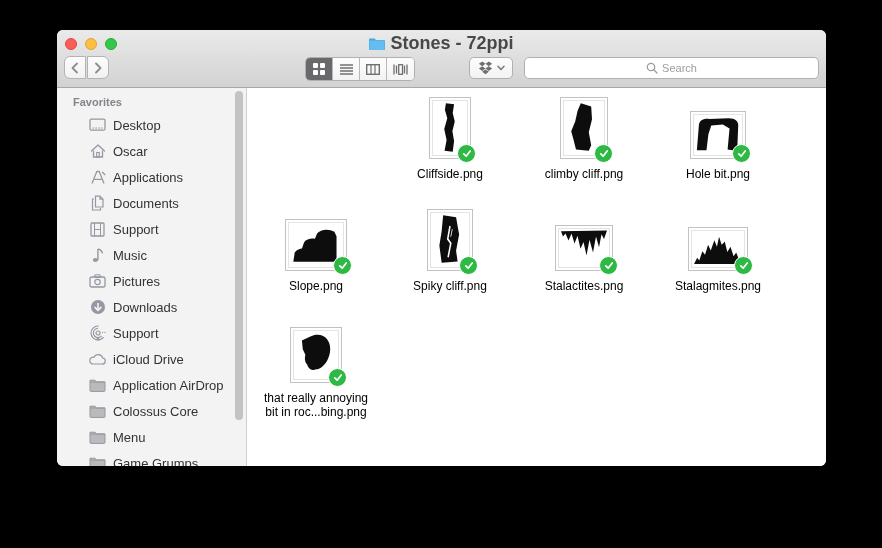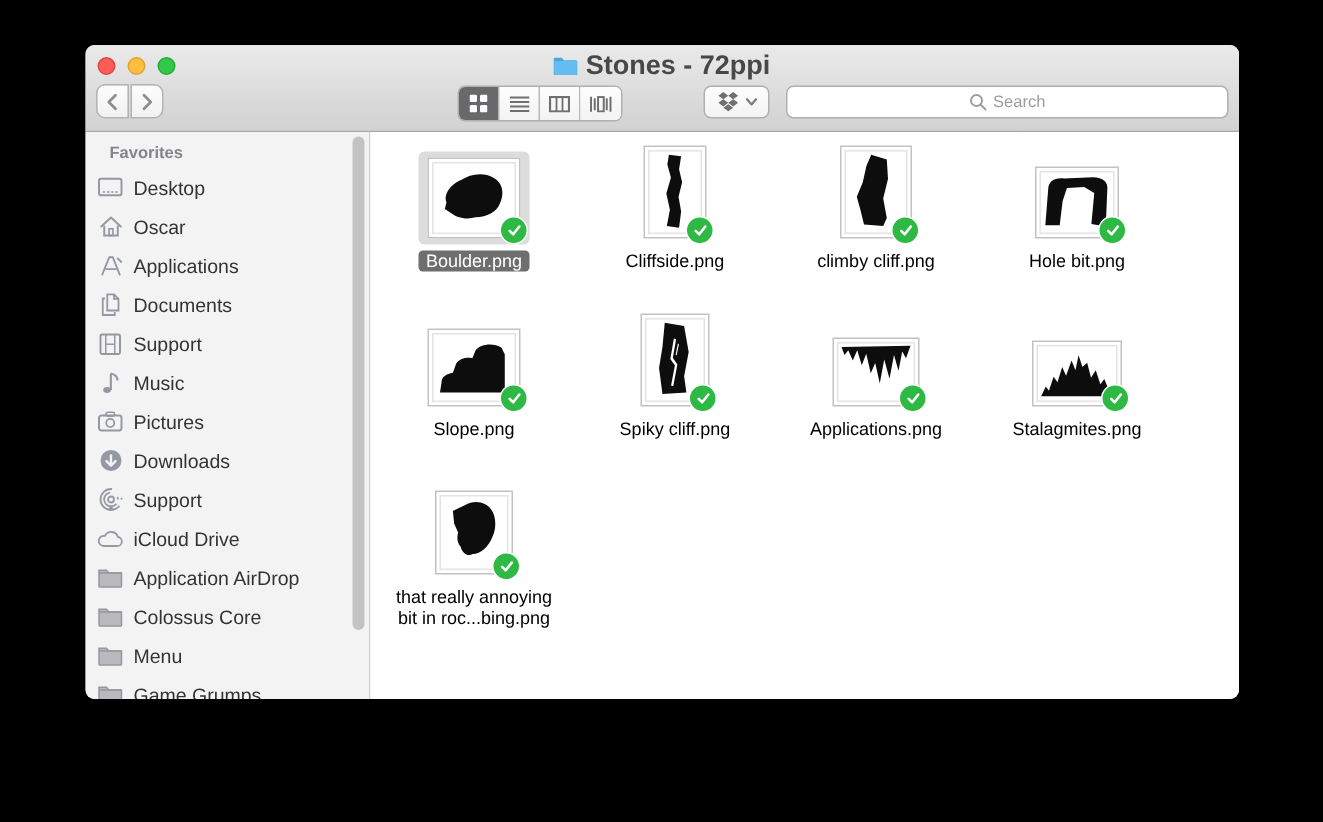--- a/index.html
+++ b/index.html
@@ -58,21 +58,21 @@
   }
   .search-ph{font-size:11px;color:#9d9d9d;}
   
   .content{position:absolute;left:0;top:58px;right:0;bottom:0;display:flex;}
   .sidebar{
     width:190px;background:#f3f3f3;border-right:1px solid #cfcfcf;
     box-sizing:border-box;position:relative;overflow:hidden;flex:none;
   }
   .sb-header{font-size:11px;font-weight:bold;color:#84848a;padding:8px 0 0 16px;}
   .sb-list{margin-top:4px;}
-  .sb-item{height:26px;display:flex;align-items:center;padding-left:8px;gap:7px;}
+  .sb-item{height:26px;display:flex;align-items:center;padding-left:32px;gap:7px;}
   .sb-item .ic{width:17px;height:17px;flex:none;display:flex;align-items:center;justify-content:center;}
   .sb-label{font-size:13px;color:#333;white-space:nowrap;}
   .sb-scroll{position:absolute;right:3px;top:3px;width:8px;height:329px;border-radius:4px;background:#c3c3c3;}
   
   .main{flex:1;background:#fff;position:relative;overflow:hidden;}
   .file{position:absolute;width:120px;text-align:center;}
   .thumb-zone{height:68px;display:flex;align-items:flex-end;justify-content:center;}
   .thumb-sel{padding:4px 6px;border-radius:4px;}
   .thumb-sel.selected{background:#dcdcdc;}
   .thumb{
@@ -351,37 +351,20 @@
           </span>
           <span class="sb-label">Game Grumps</span>
         </div>
 
       </div>
       <div class="sb-scroll"></div>
     </div>
 
     <div class="main">
 
-      <div class="file" style="left:9px;top:7px;">
-        <div class="thumb-zone">
-            <div class="thumb-sel selected">
-          <div class="thumb" style="width:62px;height:54px;">
-            <svg class="art" viewBox="0 0 100 100" preserveAspectRatio="none">
-              <path fill="#0d0d0d" d="M14,66 L16,56 C12,44 22,30 34,24 C46,14 64,12 76,22 C88,32 86,48 82,58 C78,70 66,78 52,78 C40,82 28,78 22,72 Z"></path>
-            </svg>
-            <div class="badge">
-              <svg width="10" height="9" viewBox="0 0 14 12">
-                    <polyline points="2.5,6.5 5.8,9.8 11.5,2.5" fill="none" stroke="#fff" stroke-width="2.4" stroke-linecap="round" stroke-linejoin="round"></polyline>
-                  </svg>
-            </div>
-          </div>
-        </div>
-          </div>
-        <div class="flabel"><span class="pill selected">Boulder.png</span></div>
-      </div>
 
       <div class="file" style="left:143px;top:7px;">
         <div class="thumb-zone">
             <div class="thumb-sel">
           <div class="thumb" style="width:42px;height:62px;">
             <svg class="art" viewBox="0 0 100 100" preserveAspectRatio="none">
               <path fill="#0d0d0d" d="M38,4 L62,6 L58,22 L64,38 L57,56 L62,74 L58,94 L34,92 L40,72 L33,52 L42,32 L35,16 Z"></path>
             </svg>
             <div class="badge">
               <svg width="10" height="9" viewBox="0 0 14 12">
@@ -476,21 +459,21 @@
               <path fill="#0d0d0d" d="M4,6 L96,4 L90,26 L85,14 L80,48 L74,20 L68,62 L61,28 L55,70 L49,34 L43,52 L37,18 L31,38 L25,12 L19,30 L13,12 L8,20 Z"></path>
             </svg>
             <div class="badge">
               <svg width="10" height="9" viewBox="0 0 14 12">
                     <polyline points="2.5,6.5 5.8,9.8 11.5,2.5" fill="none" stroke="#fff" stroke-width="2.4" stroke-linecap="round" stroke-linejoin="round"></polyline>
                   </svg>
             </div>
           </div>
         </div>
           </div>
-        <div class="flabel"><span class="pill">Applications.png</span></div>
+        <div class="flabel"><span class="pill">Stalactites.png</span></div>
       </div>
 
       <div class="file" style="left:411px;top:119px;">
         <div class="thumb-zone">
             <div class="thumb-sel">
           <div class="thumb" style="width:60px;height:44px;">
             <svg class="art" viewBox="0 0 100 100" preserveAspectRatio="none">
               <path fill="#0d0d0d" d="M4,92 L10,74 L14,82 L20,56 L25,66 L31,38 L36,54 L43,26 L48,44 L52,16 L57,38 L63,30 L68,58 L74,44 L80,70 L85,60 L90,78 L96,92 Z"></path>
             </svg>
             <div class="badge">

